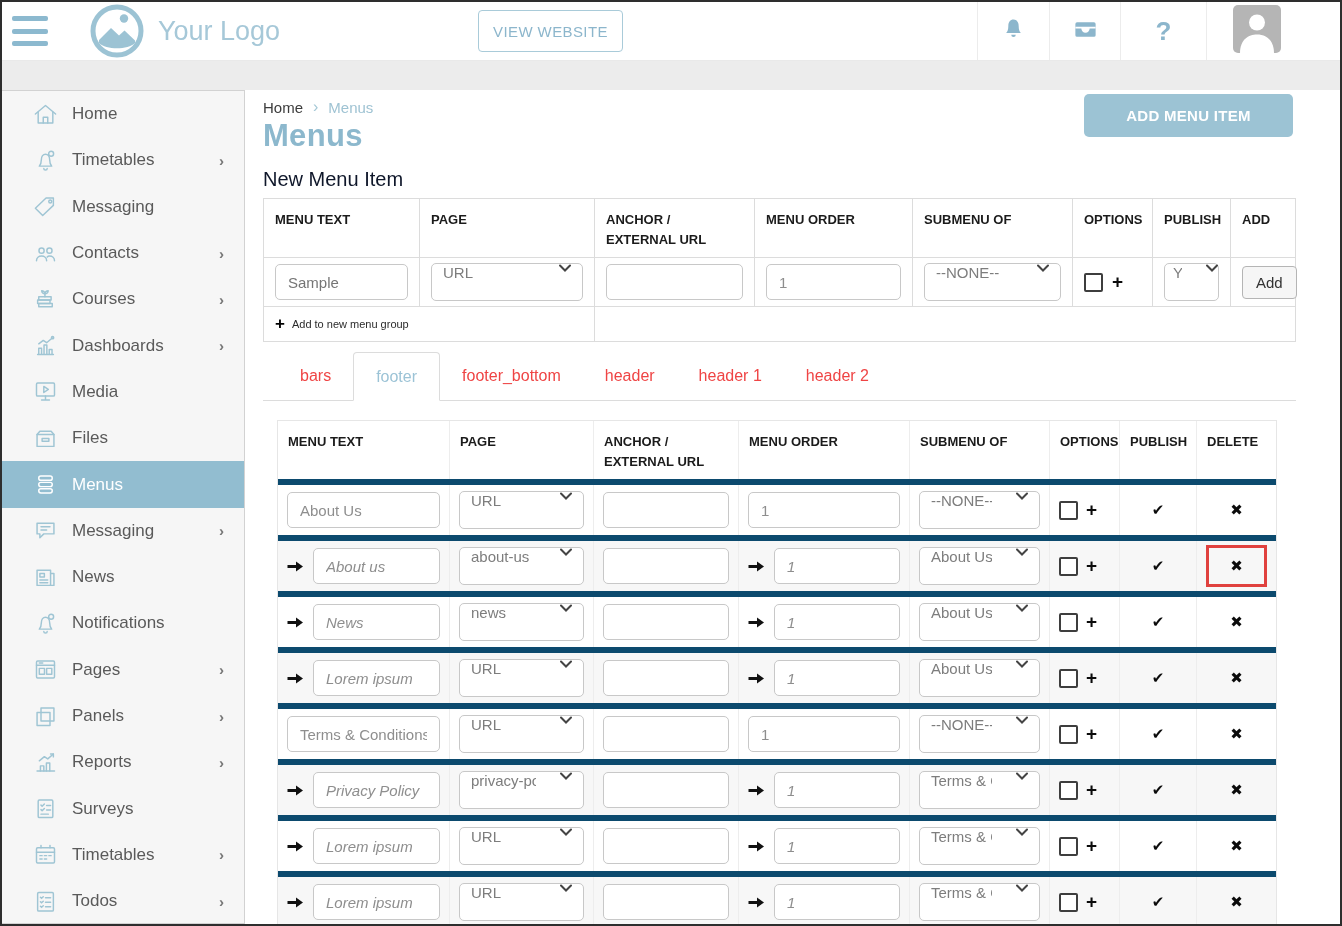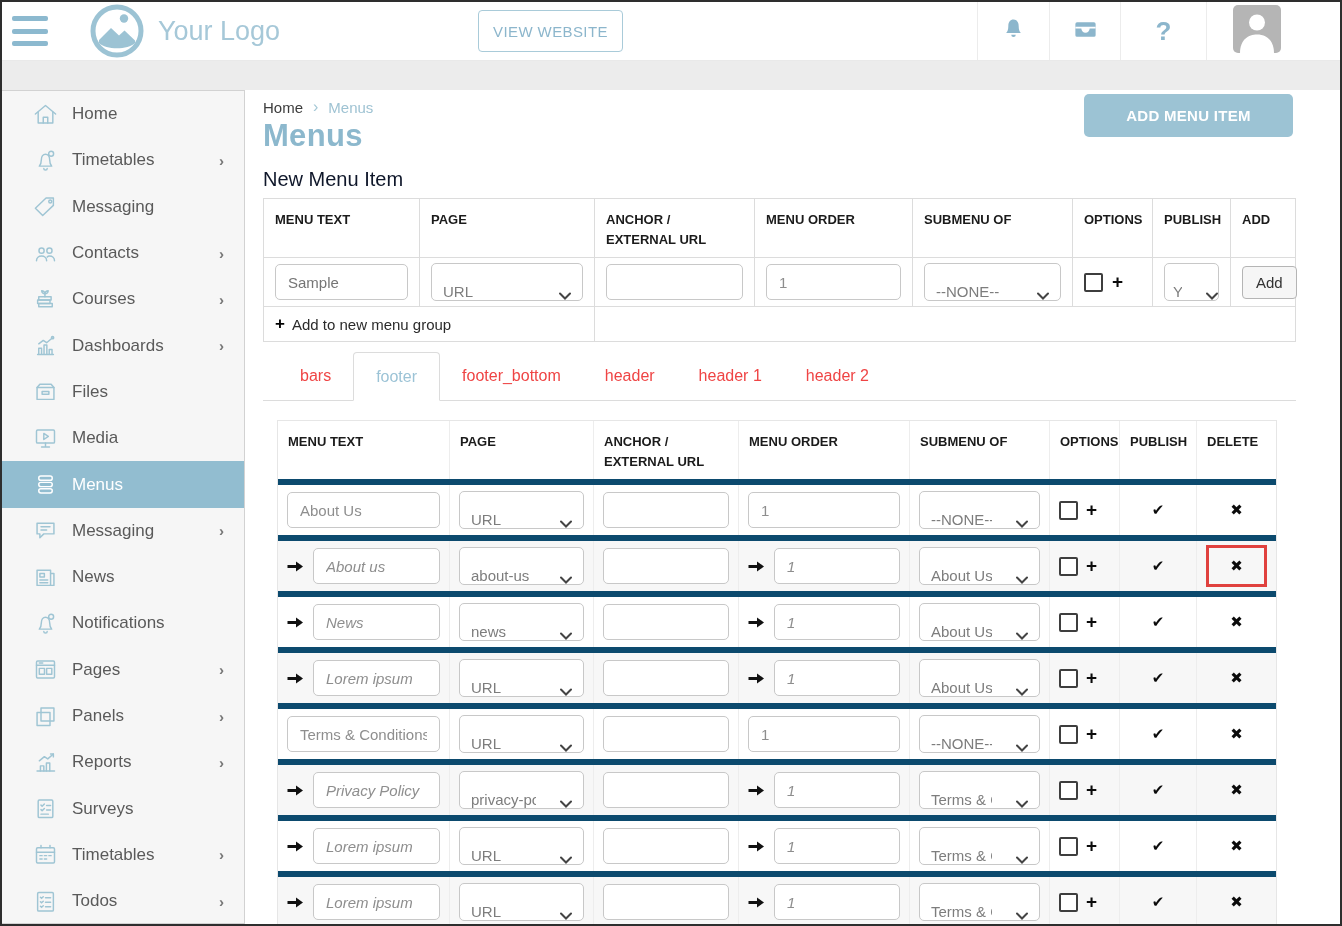--- a/index.html
+++ b/index.html
@@ -49,26 +49,26 @@
   .nmi-cell{border-left:1px solid #dcdcdc;box-sizing:border-box;min-width:0;}
   .nmi-cell:first-child{border-left:none;}
   .nmi-head .nmi-cell{padding:11px 11px;font-size:13px;font-weight:bold;color:#1b1b1b;line-height:1.5;height:58px;}
   .nmi-inputs{border-top:1px solid #dcdcdc;}
   .nmi-inputs .nmi-cell{height:48px;display:flex;align-items:center;padding:0 11px;}
   .nmi-group{border-top:1px solid #dcdcdc;}
   .nmi-group .nmi-gcell{height:34px;display:flex;align-items:center;padding:0 11px;box-sizing:border-box;}
   .nmi-group .span2{grid-column:1 / 3;}
   .nmi-group .rest{grid-column:3 / -1;border-left:1px solid #dcdcdc;}
   .plus-glyph{font-weight:900;font-size:17px;color:#000;margin-right:7px;}
-  .add-group-label{font-size:15px;color:#2b2b2b;cursor:pointer;}
+  .add-group-label{font-size:11px;color:#2b2b2b;cursor:pointer;}
 
   
   .cell-input{height:36px;box-sizing:border-box;border:1px solid #c8c8c8;border-radius:5px;padding:0 12px;font-size:15px;color:#8e8e8e;background:#fff;width:100%;min-width:0;font-family:"Liberation Sans",sans-serif;outline:none;}
   .cell-input.italic{font-style:italic;}
-  .fselect{height:38px;box-sizing:border-box;border:1px solid #c8c8c8;border-radius:5px;background:#fff;display:flex;align-items:flex-end;padding:0 11px;gap:24px;width:100%;min-width:0;cursor:pointer;}
+  .fselect{height:38px;box-sizing:border-box;border:1px solid #c8c8c8;border-radius:5px;background:#fff;display:flex;align-items:flex-start;padding:0 11px;gap:24px;width:100%;min-width:0;cursor:pointer;}
   .fselect .fsel-label{flex:1;font-size:15px;color:#7d7d7d;white-space:nowrap;overflow:hidden;}
   .fselect svg{flex:0 0 12px;}
   .checkbox{width:15px;height:15px;border:2px solid #3e3e3e;border-radius:2px;background:#fff;flex:0 0 15px;cursor:pointer;}
   .plus-bold{font-weight:900;font-size:19px;color:#0b0b0b;margin-left:9px;}
   .glyph{font-size:15px;color:#0b0b0b;}
   .arrow-ico{flex:0 0 18px;display:flex;align-items:center;}
   .add-btn{padding:7px 13px;border:1px solid #b5b5b5;border-radius:4px;background:#f6f6f6;color:#333;font-size:15px;font-family:"Liberation Sans",sans-serif;cursor:pointer;}
 
   
   .tabs{width:1033px;margin-top:10px;border-bottom:1px solid #dcdcdc;display:flex;padding-left:15px;box-sizing:border-box;height:49px;}
@@ -216,37 +216,37 @@
                 <path d="m6 10.5 4-3 3 2 5-4.2"></path>
                 <circle cx="18.3" cy="5" r="1"></circle>
               </svg>
             </span>
             <span class="sb-label">Dashboards</span>
             <span class="sb-chev">›</span>
           </div>
           <div class="sb-item">
             <span class="sb-icon">
               <svg viewBox="0 0 24 24" fill="none" stroke="currentColor" stroke-width="1.3" stroke-linecap="round" stroke-linejoin="round">
-                <path d="M4.5 8.5h15V19h-15z"></path>
-                <path d="M4.5 8.5 7 5.5h10l2.5 3"></path>
-                <path d="M9 12h6v2.5H9z"></path>
-              </svg>
-            </span>
-            <span class="sb-label">Files</span>
-          </div>
-          <div class="sb-item">
-            <span class="sb-icon">
-              <svg viewBox="0 0 24 24" fill="none" stroke="currentColor" stroke-width="1.3" stroke-linecap="round" stroke-linejoin="round">
                 <rect x="4" y="4.5" width="16" height="11.5" rx="1"></rect>
                 <path d="m10.5 7.5 4 2.7-4 2.7z"></path>
                 <path d="M12 16v3"></path>
                 <path d="M8.5 19.5h7"></path>
               </svg>
             </span>
             <span class="sb-label">Media</span>
+          </div>
+          <div class="sb-item">
+            <span class="sb-icon">
+              <svg viewBox="0 0 24 24" fill="none" stroke="currentColor" stroke-width="1.3" stroke-linecap="round" stroke-linejoin="round">
+                <path d="M4.5 8.5h15V19h-15z"></path>
+                <path d="M4.5 8.5 7 5.5h10l2.5 3"></path>
+                <path d="M9 12h6v2.5H9z"></path>
+              </svg>
+            </span>
+            <span class="sb-label">Files</span>
           </div>
           <div class="sb-item selected">
             <span class="sb-icon">
               <svg viewBox="0 0 24 24" fill="none" stroke="currentColor" stroke-width="1.3" stroke-linecap="round" stroke-linejoin="round">
                 <rect x="6" y="4.5" width="12" height="3.8" rx="1.9"></rect>
                 <rect x="6" y="10.1" width="12" height="3.8" rx="1.9"></rect>
                 <rect x="6" y="15.7" width="12" height="3.8" rx="1.9"></rect>
               </svg>
             </span>
             <span class="sb-label">Menus</span>

